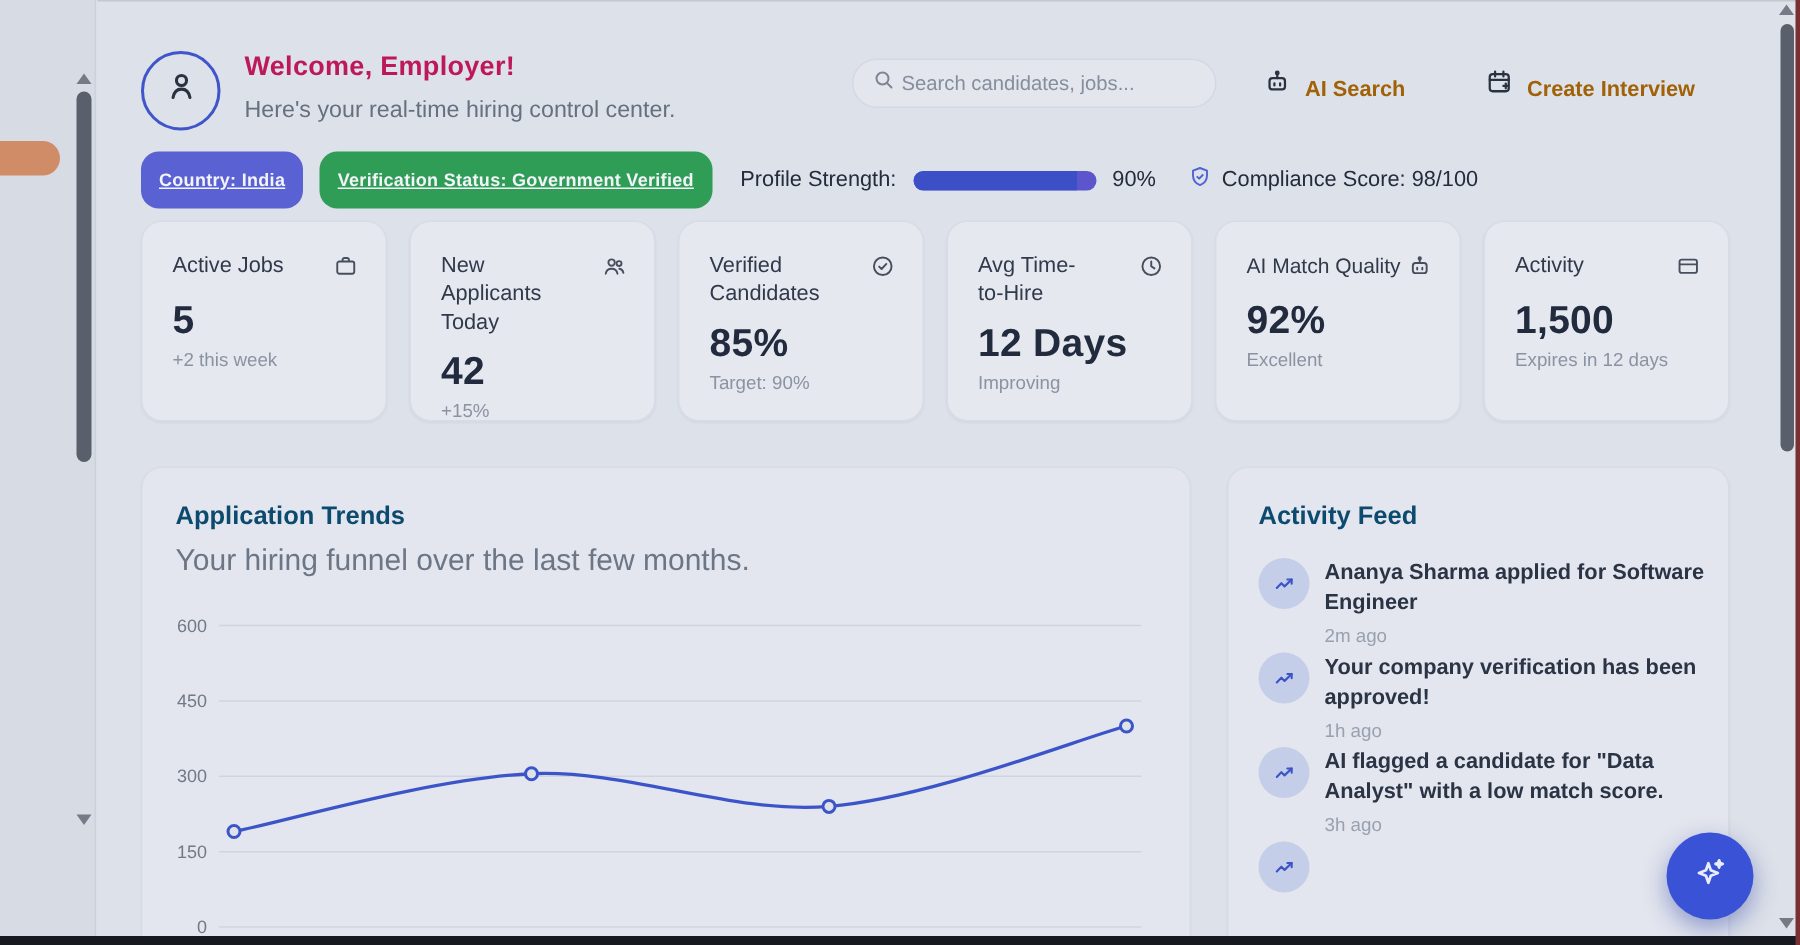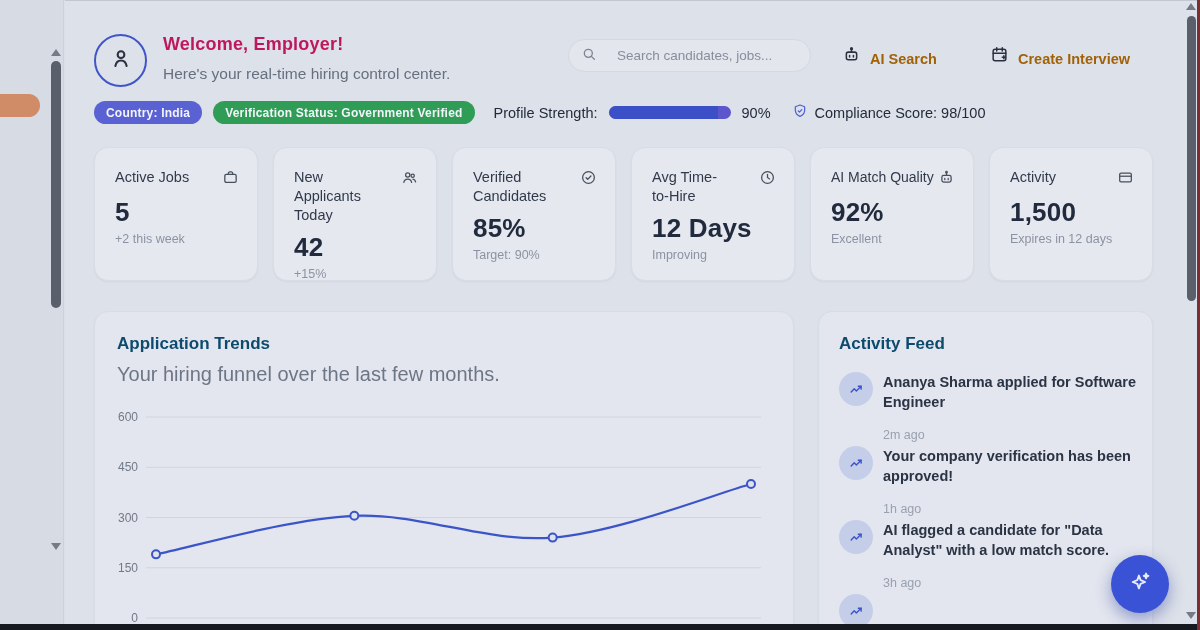--- a/index.html
+++ b/index.html
@@ -18,32 +18,32 @@
   .sb-arrow.up { border-left:5px solid transparent; border-right:5px solid transparent; border-bottom:7px solid #747b86; }
   .sb-arrow.down { border-left:5px solid transparent; border-right:5px solid transparent; border-top:7px solid #747b86; }
 
   .main { position:absolute; left:65px; top:0; width:1135px; height:630px; background:#dde1e9; border-top:1px solid #c3c7d1; }
 
   
   .avatar { position:absolute; left:29px; top:33px; width:53px; height:53px; border-radius:50%; border:2px solid #3f55c9; display:flex; align-items:center; justify-content:center; color:#2a3140; }
   .welcome-title { position:absolute; left:98px; top:33px; font-size:18px; font-weight:700; color:#be185d; letter-spacing:.2px; }
   .welcome-sub { position:absolute; left:98px; top:64px; font-size:15.5px; color:#67707f; }
 
-  .search-pill { position:absolute; left:503px; top:38px; width:243px; height:33px; background:#e3e6ed; border:1px solid #d4d8e2; border-radius:17px; display:flex; align-items:center; padding:0 12px; gap:20px; color:#7d8594; }
+  .search-pill { position:absolute; left:503px; top:38px; width:243px; height:33px; background:#e3e6ed; border:1px solid #d4d8e2; border-radius:17px; display:flex; align-items:center; padding:0 12px; gap:4px; color:#7d8594; }
   .search-pill input { border:none; outline:none; background:transparent; font-family:"Liberation Sans",sans-serif; font-size:13.5px; color:#626a79; width:100%; }
   .search-pill input::placeholder { color:#868e9d; }
 
   .hdr-btn { position:absolute; top:44px; display:flex; align-items:flex-end; gap:9px; font-size:14.5px; font-weight:700; color:#a16207; cursor:pointer; }
   .hdr-btn svg { color:#2a3140; }
   .btn-ai { left:777px; }
   .btn-ci { left:925px; }
 
   
   .badge-row { position:absolute; left:29px; top:100px; display:flex; align-items:center; gap:11px; }
-  .pill { height:23px; display:flex; align-items:center; padding:10px 12px; border-radius:12px; color:#f2f4fa; font-size:12px; font-weight:700; letter-spacing:.2px; }
+  .pill { height:38px; display:flex; align-items:center; padding:10px 12px; border-radius:12px; color:#f2f4fa; font-size:12px; font-weight:700; letter-spacing:.2px;text-decoration:underline; }
   .pill.indigo { background:#5a61d2; }
   .pill.green { background:#2f9d56; }
   .ps-label { font-size:14.5px; color:#232b3c; margin-left:8px; }
   .ps-bar { width:122px; height:13px; border-radius:7px; background:#5d55cb; overflow:hidden; }
   .ps-fill { height:100%; background:#3b4fc7; border-radius:7px 0 0 7px; }
   .ps-pct { font-size:14.5px; color:#232b3c; }
   .comp-wrap { display:flex; align-items:center; gap:7px; margin-left:10px; color:#4d63d6; }
   .comp-text { font-size:14.5px; color:#232b3c; }
 
   
@@ -69,21 +69,21 @@
   .grid { stroke:#d0d4de; stroke-width:1; }
   .tick { fill:#717987; font-size:12px; text-anchor:end; font-family:"Liberation Sans",sans-serif; }
   .trend-line { stroke:#3b55c9; stroke-width:2.2; fill:none; }
   .trend-dot { fill:#dfe2ea; stroke:#3b55c9; stroke-width:2; }
 
   
   .feed-list { margin-top:18px; display:flex; flex-direction:column; gap:4px; }
   .feed-item { display:flex; gap:10px; cursor:pointer; }
   .feed-ico { flex:none; width:34px; height:34px; border-radius:50%; background:rgba(173,186,228,.55); display:flex; align-items:center; justify-content:center; color:#3b55c9; }
   .feed-text { font-size:14.5px; font-weight:600; color:#2b3445; line-height:1.38; width:253px; }
-  .feed-time { font-size:12.5px; font-weight:400; color:#99a1af; margin-top:16px; }
+  .feed-time { font-size:12.5px; font-weight:400; color:#99a1af; margin-top:5px; }
 
   
   .fab { position:absolute; left:1111px; top:555px; width:58px; height:58px; border-radius:50%; background:#3a52d5; box-shadow:0 6px 16px rgba(40,60,160,.45); display:flex; align-items:center; justify-content:center; color:#e8ecfb; z-index:40; cursor:pointer; }
 
   
   .bottom-bar { position:absolute; left:0; bottom:0; width:1200px; height:6px; background:#171920; z-index:50; }
   .right-edge { position:absolute; right:0; top:0; width:3px; height:630px; background:#7a3033; z-index:60; }
 </style>
 </head>
 <body>

